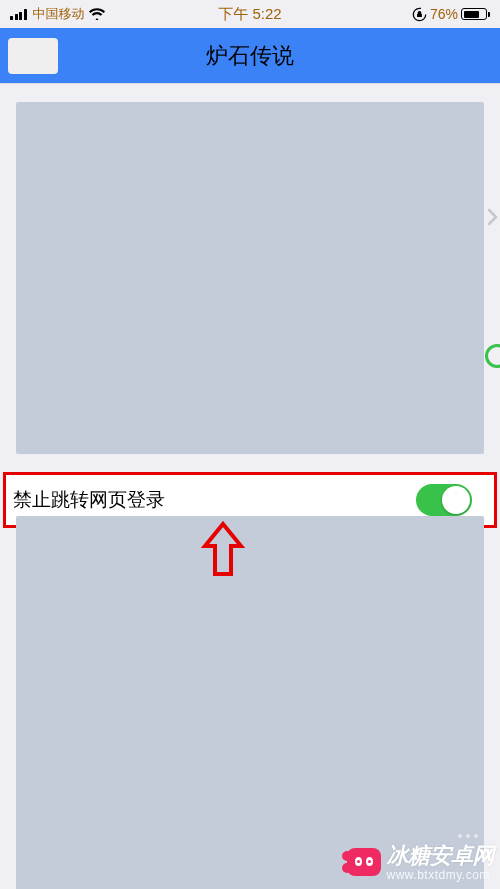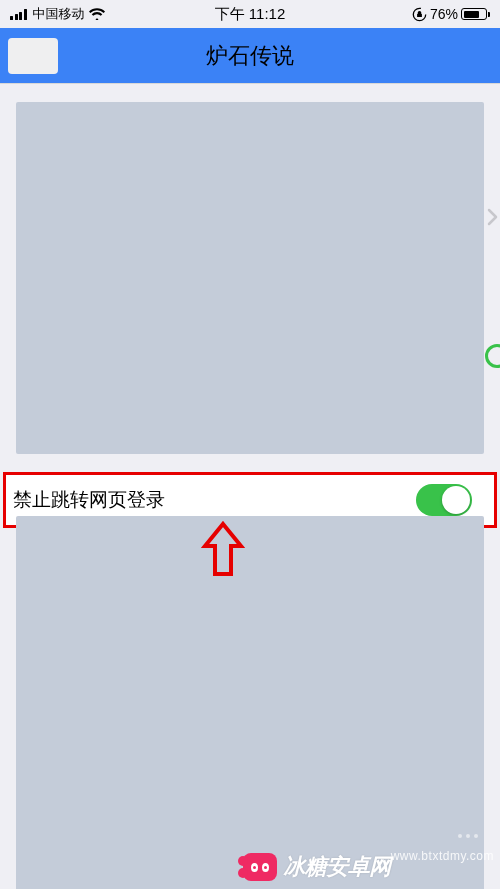--- a/index.html
+++ b/index.html
@@ -17,21 +17,21 @@
     }
     
     .status-bar {
       height: 28px;
       display: flex;
       align-items: center;
       justify-content: space-between;
       padding: 1px 10px;
       font-size: 14px;
       font-weight: 500;
-      color: #000000;
+      color: #a16207;
       background: #efeff4;
     }
     .status-left {
       display: flex;
       align-items: center;
       gap: 4px;
     }
     .signal-bars {
       display: flex;
       align-items: flex-end;
@@ -286,21 +286,21 @@
     }
     .wm-sub {
       font-size: 12px;
       color: #fff;
       opacity: 0.85;
       margin-top: -3px;
       letter-spacing: 0.5px;
     }
     .wm-stack {
       display: flex;
-      flex-direction: row;
+      flex-direction: column;
       align-items: flex-start;
     }
   </style>
 </head>
 <body>
 
 <div class="status-bar">
   <div class="status-left">
     <div class="signal-bars">
       <span></span>
@@ -308,21 +308,21 @@
         <span></span>
         <span></span>
     </div>
     <span class="carrier">中国移动</span>
     <span class="wifi-icon">
       <svg viewBox="0 0 16 12">
           <path d="M8 10.5a1.3 1.3 0 100 2.6 1.3 1.3 0 000-2.6zM4.2 7.8a5.4 5.4 0 017.6 0l1.5-1.5a7.5 7.5 0 00-10.6 0zM1.3 4.9a9.5 9.5 0 0113.4 0L16 3.6a11.3 11.3 0 00-16 0z" fill="#000"></path>
         </svg>
     </span>
   </div>
-  <div class="status-center">下午 11:12</div>
+  <div class="status-center">下午 5:22</div>
   <div class="status-right">
     <span class="orientation-lock">
       <svg viewBox="0 0 15 15">
           <circle cx="7.5" cy="7.5" r="6.2" fill="none" stroke="#000" stroke-width="1.3" stroke-dasharray="30 8"></circle>
           <path d="M5.7 7V5.8a1.8 1.8 0 113.6 0V7h.6v3H5.1V7z" fill="#000"></path>
         </svg>
     </span>
     <span class="battery-text">76%</span>
     <div class="battery-icon">
       <div class="battery-body">

